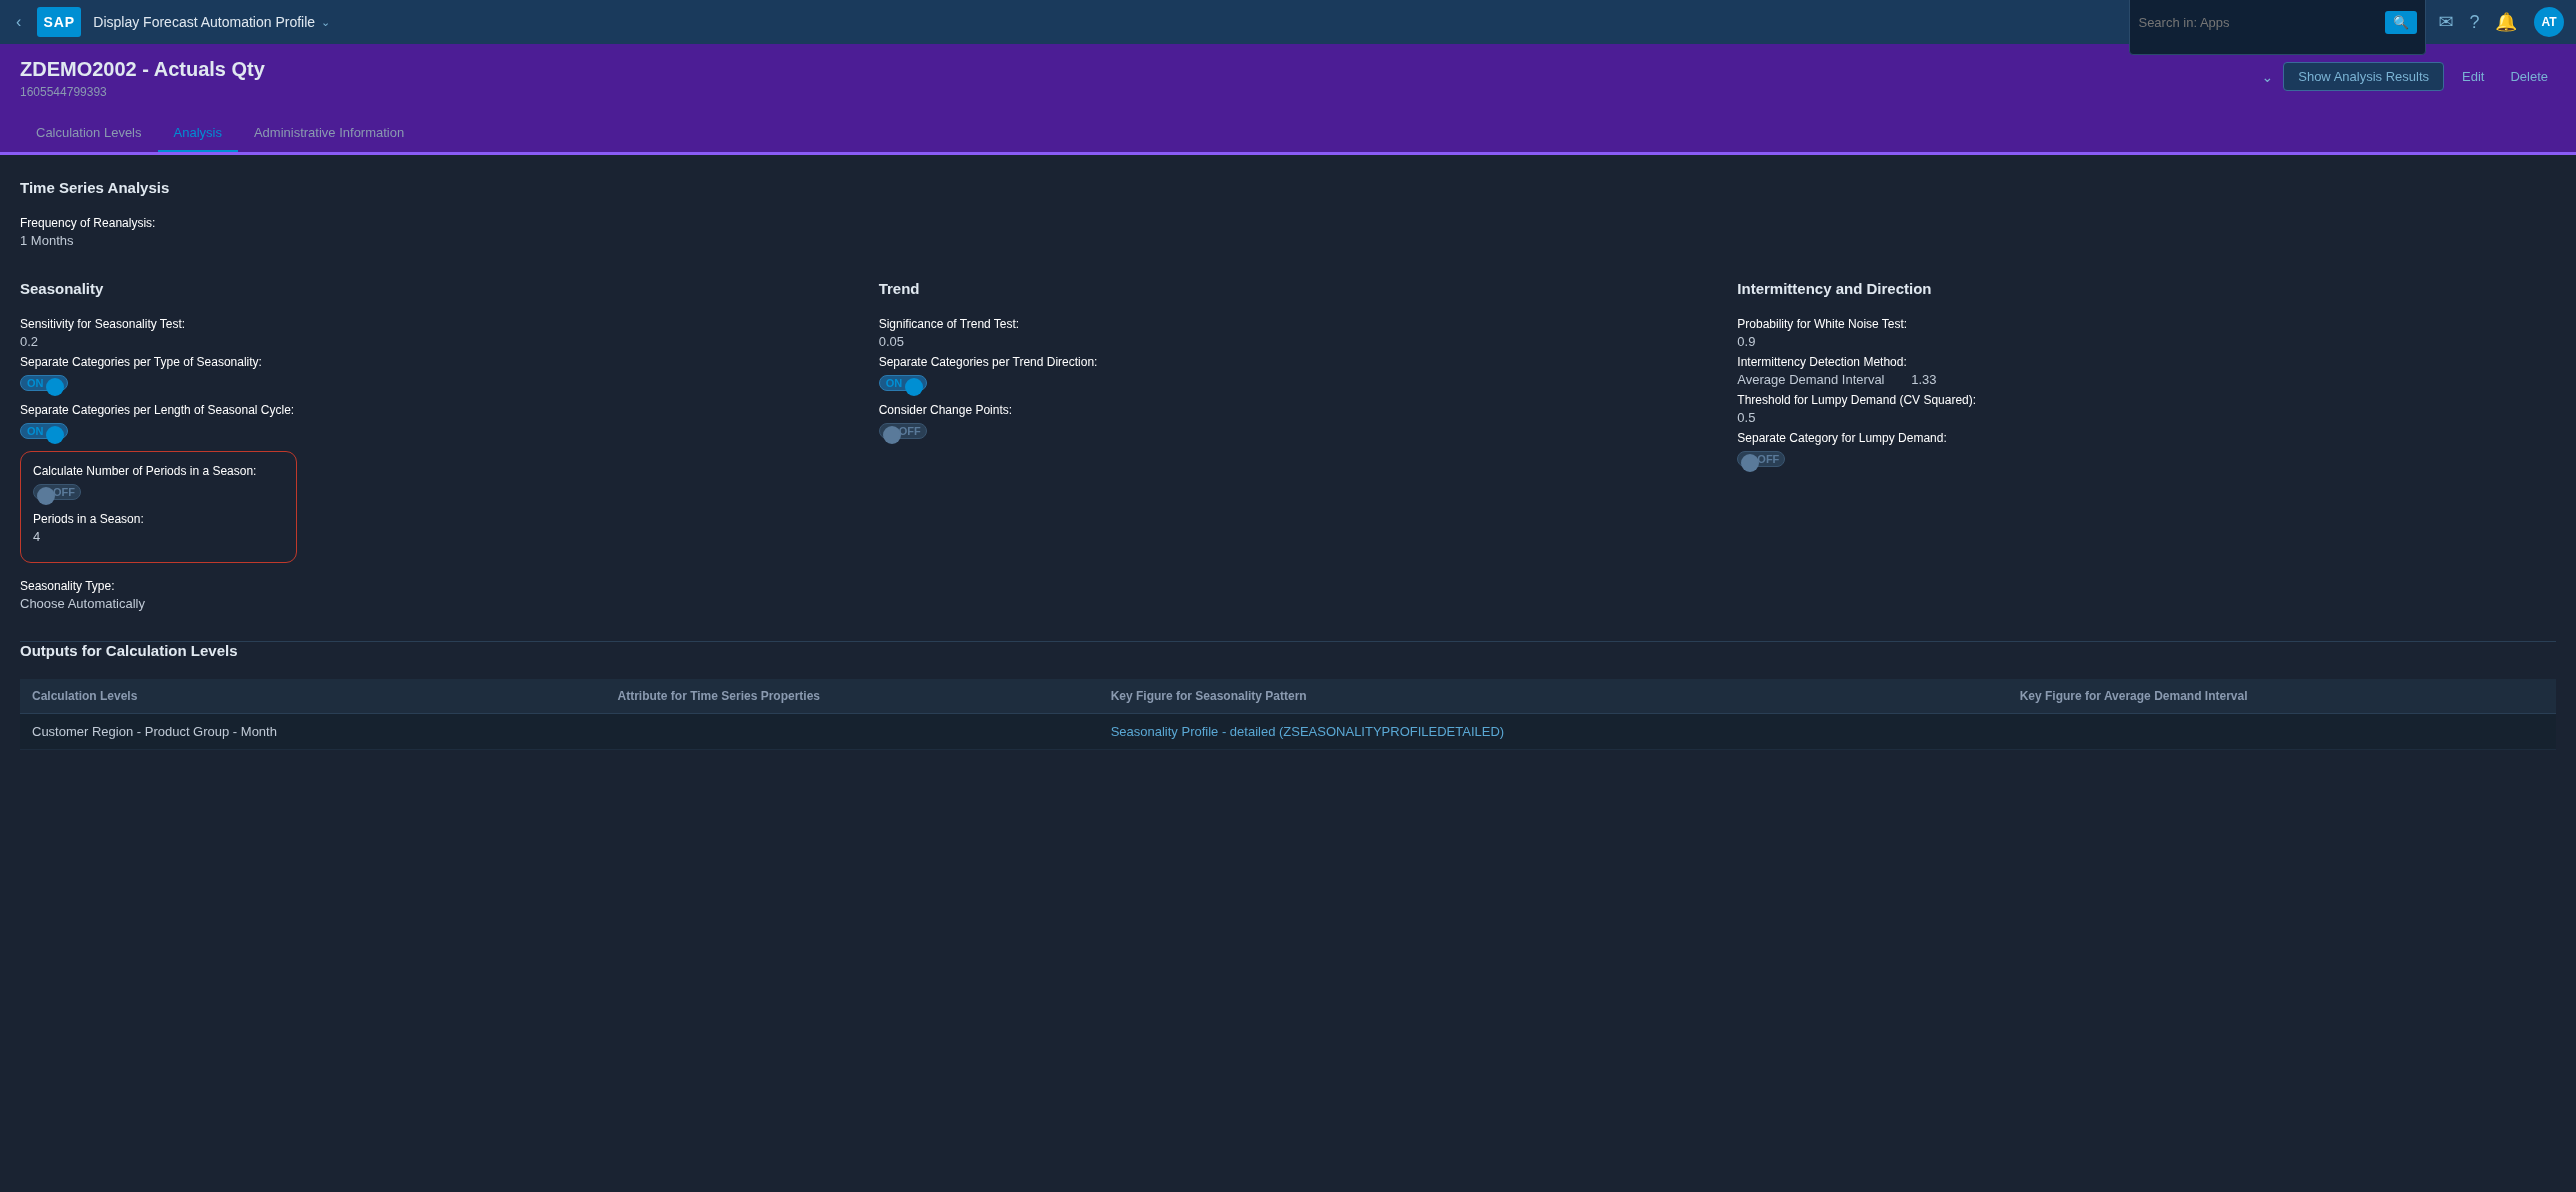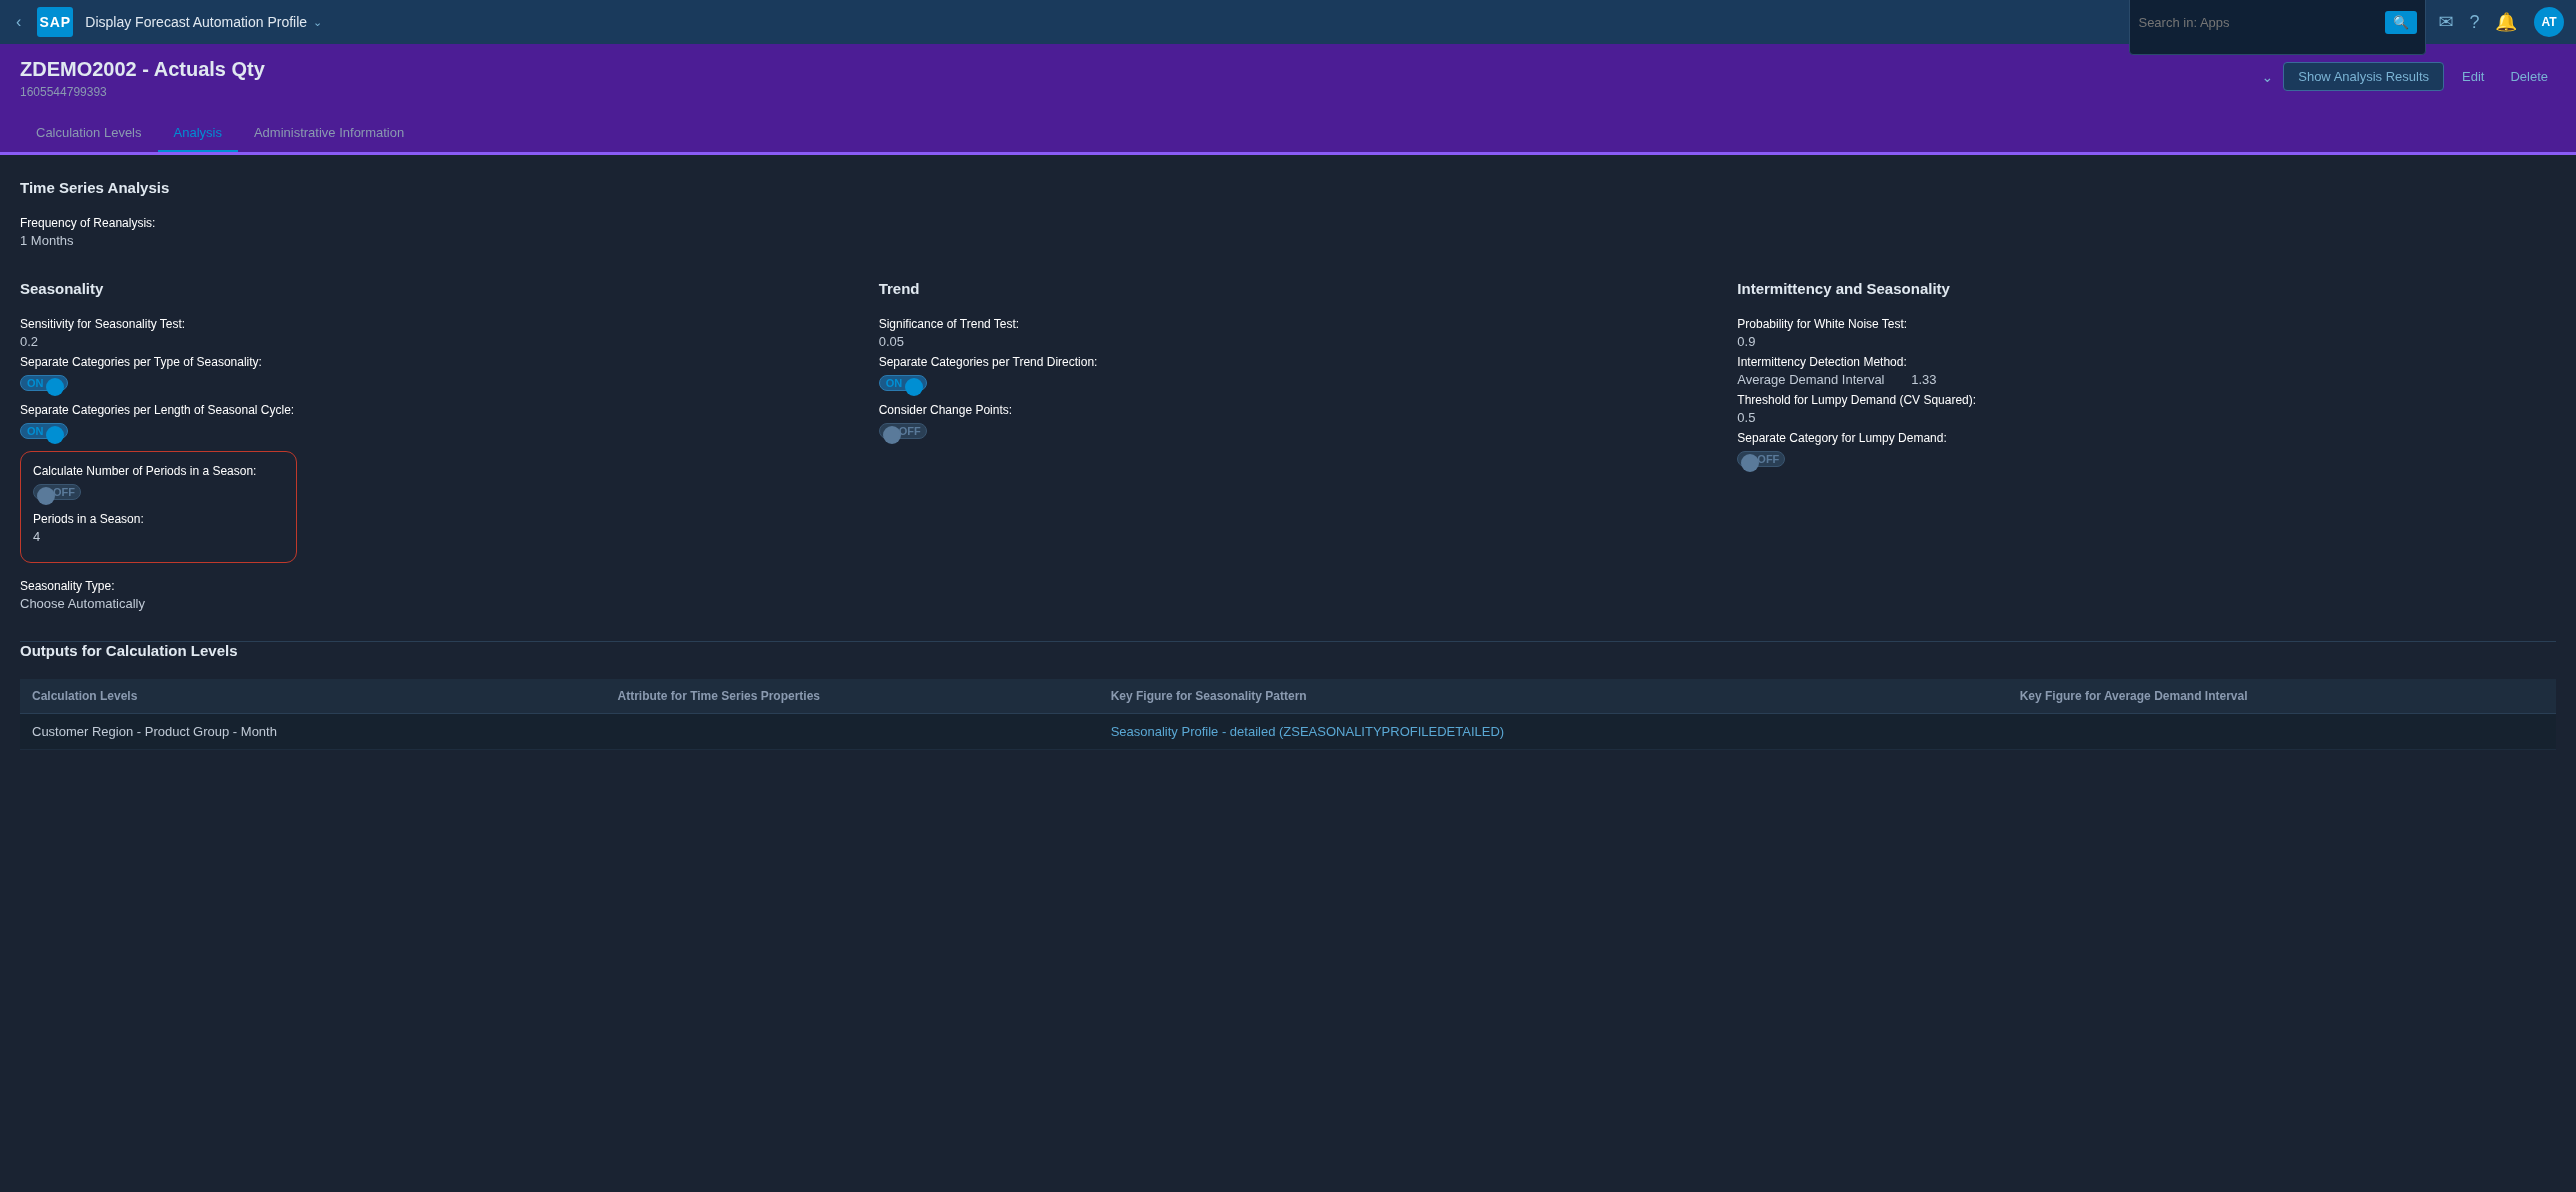--- a/index.html
+++ b/index.html
@@ -30,21 +30,21 @@
       padding: 4px;
     }
     .sap-logo {
       display: flex;
       align-items: center;
       justify-content: center;
       background: #008fd3;
       color: white;
       font-weight: bold;
       font-size: 14px;
-      width: 36px;
+      width: 44px;
       height: 30px;
       border-radius: 3px;
       letter-spacing: 1px;
     }
     .app-title {
       color: #e0e8f0;
       font-size: 14px;
       font-weight: 500;
       flex: 1;
       display: flex;
@@ -463,21 +463,21 @@
         <div class="toggle-container">
           <div class="toggle off">
             <span class="toggle-knob"></span>
             <span class="toggle-text">OFF</span>
           </div>
         </div>
       </div>
     </div>
 
     <div class="intermittency-col">
-      <div class="section-title">Intermittency and Seasonality</div>
+      <div class="section-title">Intermittency and Direction</div>
 
       <div class="field-group">
         <div class="field-label">Probability for White Noise Test:</div>
         <div class="field-value">0.9</div>
       </div>
 
       <div class="field-group">
         <div class="field-label">Intermittency Detection Method:</div>
         <div class="inline-value-row">
           <div class="field-value">Average Demand Interval</div>

